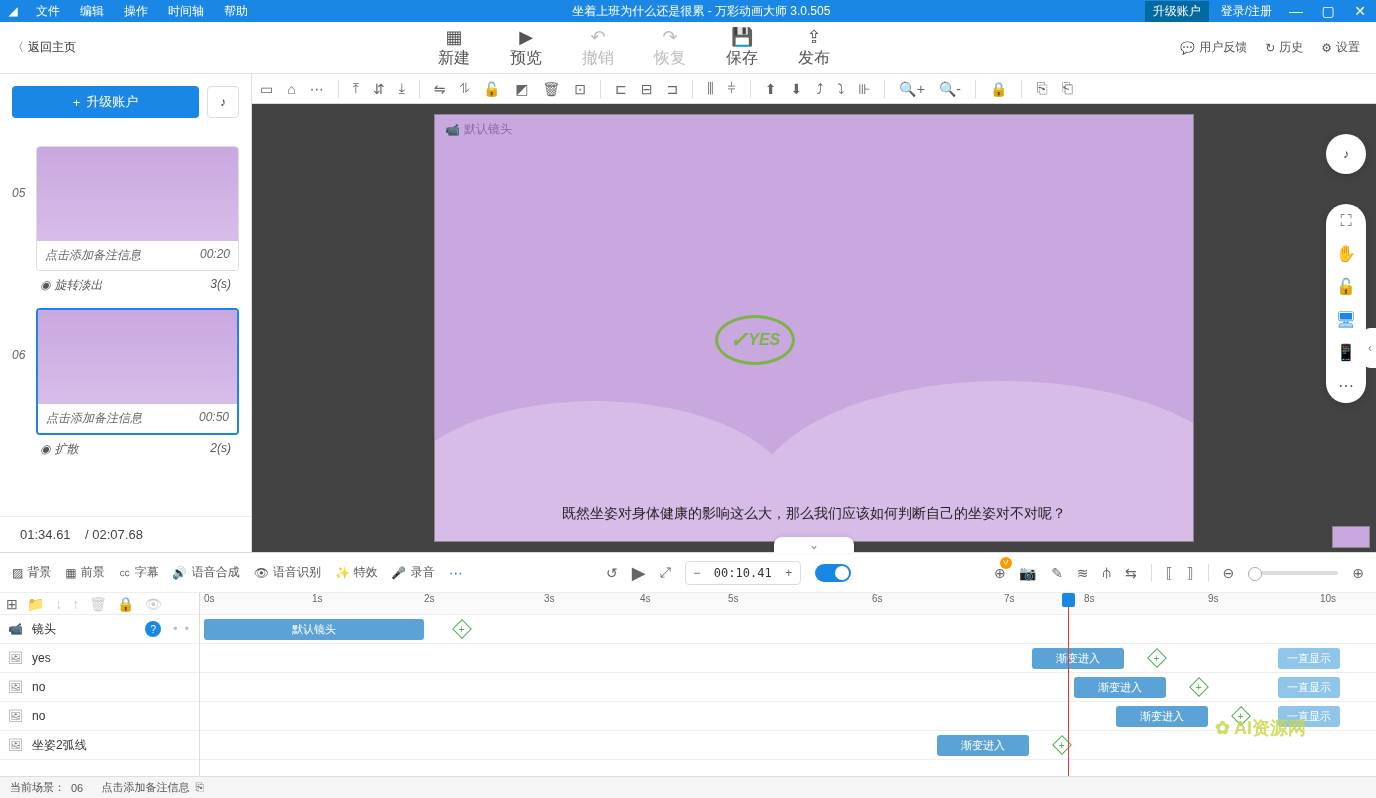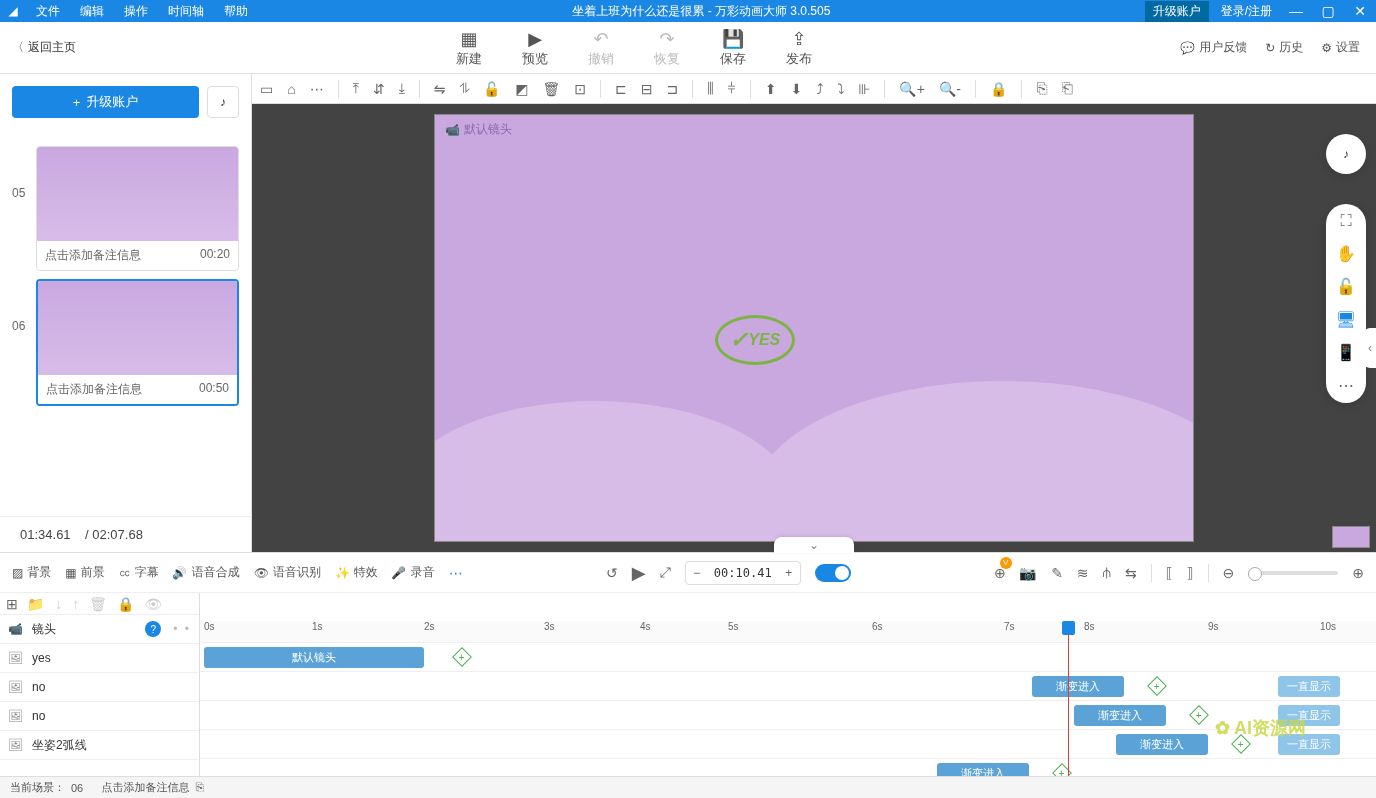--- a/index.html
+++ b/index.html
@@ -11,29 +11,29 @@
 .titlebar .right-btns { display: flex; align-items: center; }
 .titlebar .upgrade { background: #0369a1; padding: 2px 8px; margin-right: 4px; }
 .titlebar .login { padding: 2px 8px; }
 .titlebar .win-btn { width: 32px; text-align: center; cursor: pointer; font-size: 14px; }
 .toolbar-main { height: 52px; background: #fff; border-bottom: 1px solid #e0e0e0; display: flex; align-items: center; }
 .back-home { display: flex; align-items: center; padding: 0 12px; cursor: pointer; color: #333; }
 .toolbar-center { flex: 1; display: flex; justify-content: center; gap: 40px; }
 .tb-btn { display: flex; flex-direction: column; align-items: center; cursor: pointer; color: #555; }
 .tb-btn.disabled { color: #bbb; }
 .tb-btn .ico { font-size: 18px; height: 20px; }
-.tb-btn .lbl { font-size: 13px; margin-top: 2px; }
+.tb-btn .lbl { font-size: 16px; margin-top: 2px; }
 .toolbar-right { display: flex; gap: 18px; padding-right: 16px; }
 .tr-btn { display: flex; align-items: center; gap: 4px; cursor: pointer; color: #555; }
 .main-area { display: flex; height: 478px; }
 .left-panel { width: 252px; background: #fff; border-right: 1px solid #e0e0e0; display: flex; flex-direction: column; }
 .left-top { display: flex; gap: 8px; padding: 12px; }
 .new-scene-btn { flex: 1; background: #1b87e5; color: #fff; border: none; border-radius: 4px; height: 32px; display: flex; align-items: center; justify-content: center; gap: 6px; cursor: pointer; font-size: 13px; }
 .music-btn { width: 32px; height: 32px; border: 1px solid #ddd; border-radius: 4px; display: flex; align-items: center; justify-content: center; cursor: pointer; }
-.scene-list { flex: 1; overflow-y: auto; padding: 16px 12px; }
+.scene-list { flex: 1; overflow-y: auto; padding: 16px 12px; font-style: italic; }
 .scene-item { margin-bottom: 8px; }
 .scene-row { display: flex; align-items: flex-start; gap: 6px; }
 .scene-num { font-size: 12px; color: #666; width: 18px; padding-top: 40px; }
 .scene-body { flex: 1; border: 1px solid #ddd; border-radius: 4px; overflow: hidden; }
 .scene-body.selected { border: 2px solid #1b87e5; }
 .scene-thumb { height: 94px; background: linear-gradient(#c9a8e0, #d8bce8); position: relative; }
 .scene-meta { display: flex; justify-content: space-between; padding: 6px 8px; font-size: 12px; color: #666; background:#fff; }
 .scene-trans { display: flex; justify-content: space-between; padding: 6px 8px 6px 28px; font-size: 12px; color: #555; }
 .scene-trans .play-ico { margin-right: 4px; }
 .time-summary { padding: 10px 20px; font-size: 13px; color: #444; border-top: 1px solid #eee; }
@@ -69,21 +69,21 @@
 .vip-badge::after { content: 'V'; position: absolute; top: -8px; right: -6px; background: #ff9800; color: #fff; font-size: 8px; width: 12px; height: 12px; border-radius: 50%; text-align: center; line-height: 12px; }
 .zoom-slider { width: 90px; height: 4px; background: #ddd; border-radius: 2px; position: relative; }
 .zoom-slider::after { content:''; position:absolute; left:0; top:-4px; width:12px;height:12px;background:#fff;border:1px solid #aaa;border-radius:50%;}
 .timeline-area { flex: 1; display: flex; overflow: hidden; }
 .tl-left { width: 200px; border-right: 1px solid #ddd; }
 .tl-header-row { height: 22px; border-bottom: 1px solid #eee; display: flex; align-items: center; padding: 0 6px; gap: 10px; color: #888; font-size: 12px; }
 .tl-track-label { height: 29px; border-bottom: 1px solid #eee; display: flex; align-items: center; padding: 0 8px; gap: 8px; font-size: 12px; }
 .tl-track-label .tico { color: #888; width: 16px; }
 .tl-track-label .help { width: 16px; height: 16px; background: #1b87e5; color: #fff; border-radius: 50%; font-size: 10px; display: flex; align-items: center; justify-content: center; margin-left: auto; margin-right: 4px;}
 .tl-track-label .dots { color: #bbb; letter-spacing: 2px; }
-.tl-right { flex: 1; position: relative; overflow: hidden; margin-top: 28px; }
+.tl-right { flex: 1; position: relative; overflow: hidden; }
 .tl-ruler { height: 22px; border-bottom: 1px solid #eee; position: relative; background: #fafafa; }
 .tl-ruler .tick { position: absolute; top: 0; font-size: 10px; color: #666; }
 .tl-track { height: 29px; border-bottom: 1px solid #eee; position: relative; }
 .clip { position: absolute; top: 4px; height: 21px; border-radius: 3px; color: #fff; font-size: 11px; display: flex; align-items: center; justify-content: center; padding: 0 6px; }
 .clip.blue { background: #5ba3d6; }
 .clip.light { background: #8ec5e8; }
 .add-kf { position: absolute; top: 7px; width: 14px; height: 14px; border: 1px solid #4caf50; color: #4caf50; transform: rotate(45deg); display: flex; align-items: center; justify-content: center; font-size: 10px; cursor:pointer;}
 .add-kf span{transform:rotate(-45deg);}
 .playhead { position: absolute; top: 0; bottom: 0; width: 1px; background: #e53935; z-index: 5; }
 .playhead::before { content: ''; position: absolute; top: 0; left: -6px; width: 13px; height: 14px; background: #1b87e5; border-radius: 2px; }
@@ -177,32 +177,40 @@
         <div class="scene-row">
           <div class="scene-num">05</div>
           <div class="scene-body">
             <div class="scene-thumb"></div>
             <div class="scene-meta">
               <span>点击添加备注信息</span>
               <span>00:20</span>
             </div>
           </div>
         </div>
+        <div class="scene-trans">
+          <span><span class="play-ico">◉</span><span>旋转淡出</span></span>
+          <span>3(s)</span>
+        </div>
       </div>
       <div class="scene-item">
         <div class="scene-row">
           <div class="scene-num">06</div>
           <div class="scene-body selected">
             <div class="scene-thumb"></div>
             <div class="scene-meta">
               <span>点击添加备注信息</span>
               <span>00:50</span>
             </div>
           </div>
         </div>
+        <div class="scene-trans">
+          <span><span class="play-ico">◉</span><span>扩散</span></span>
+          <span>2(s)</span>
+        </div>
       </div>
     </div>
     <div class="time-summary">
       <span>01:34.61</span>&nbsp;&nbsp;&nbsp;&nbsp;<span>/ </span><span>02:07.68</span>
     </div>
   </div>
 
   <div class="canvas-area">
     <div class="canvas-toolbar">
       <span class="ct-ico">▭</span>
@@ -249,20 +257,21 @@
           </div>
 
         <div class="cloud" style="width:400px;height:200px;left:-40px;bottom:-60px;"></div>
         <div class="cloud" style="width:500px;height:240px;right:-60px;bottom:-80px;"></div>
 
         <div class="yes-badge" style="left:280px;top:200px;">
             <span style="font-size:22px;">✓</span>
             <span>YES</span>
           </div>
 
+        <div class="subtitle-text">既然坐姿对身体健康的影响这么大，那么我们应该如何判断自己的坐姿对不对呢？</div>
       </div>
       <div class="music-float">
           <span>♪</span>
         </div>
       <div class="right-float">
         <span class="rf-ico">⛶</span>
         <span class="rf-ico">✋</span>
         <span class="rf-ico">🔓</span>
         <span class="rf-ico active">🖥</span>
         <span class="rf-ico">📱</span>

